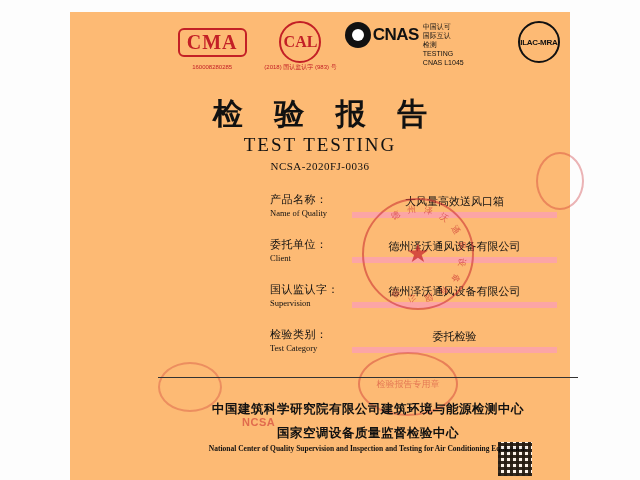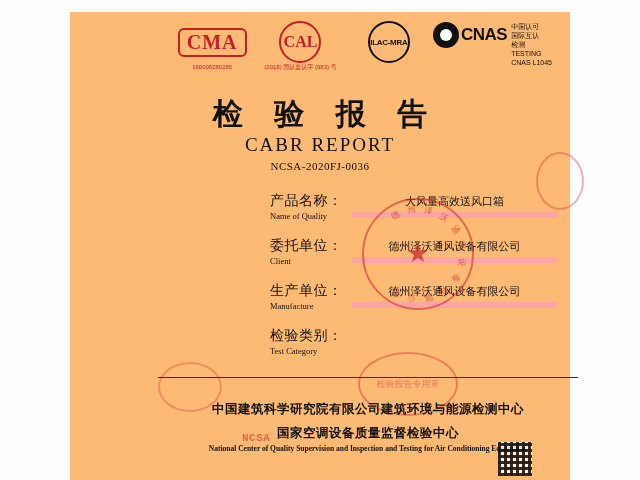--- a/index.html
+++ b/index.html
@@ -174,21 +174,21 @@
   .field-row {
     position: relative;
     height: 45px;
   }
   .field-label {
     position: absolute;
     left: 0; top: 0;
     width: 80px;
   }
   .lab-cn {
-    font-size: 14px;
+    font-size: 11px;
     letter-spacing: 0.5px;
     color: #111;
     white-space: nowrap;
   }
   .lab-en {
     font-size: 8.5px;
     color: #111;
     white-space: nowrap;
     margin-top: 1px;
   }
@@ -311,26 +311,25 @@
     width: 60px;
     height: 46px;
     border: 2px solid rgba(200,40,45,0.3);
     border-radius: 50%;
   }
 
   .watermark-ncsa {
     position: absolute;
     left: 172px;
     top: 404px;
-    font-family: Liberation Mono, monospace;
+    font-family: Liberation Sans, sans-serif;
     font-size: 11px;
     font-weight: bold;
     color: rgba(200,40,45,0.55);
     letter-spacing: 0.5px;
-    margin-top: 16px;
   }
 
   
   .qr {
     position: absolute;
     left: 428px;
     top: 430px;
     width: 34px;
     height: 34px;
     background:
@@ -355,45 +354,45 @@
         <div class="mark-cap red">160008280285</div>
       </div>
 
       <div class="mark">
         <div class="mark-badge">
           <div class="cal-circle">CAL</div>
         </div>
         <div class="mark-cap red">(2018) 国认监认字 (983) 号</div>
       </div>
 
-      <div class="mark">
-        <div class="mark-badge">
-          <div class="ilac-circle">ILAC-MRA</div>
-        </div>
-        <div class="mark-cap blk"></div>
-      </div>
-
       <div class="mark" style="width:150px; display:flex; align-items:flex-start; gap:4px;">
         <div class="cnas-wrap">
           <div class="cnas-dot"></div>
           <div class="cnas-text">CNAS</div>
         </div>
         <div class="cnas-right">
           <div>中国认可</div>
           <div>国际互认</div>
           <div>检测</div>
           <div>TESTING</div>
           <div>CNAS L1045</div>
         </div>
       </div>
 
+      <div class="mark">
+        <div class="mark-badge">
+          <div class="ilac-circle">ILAC-MRA</div>
+        </div>
+        <div class="mark-cap blk"></div>
+      </div>
+
     </div>
 
     <div class="title-cn">检 验 报 告</div>
-    <div class="title-en">CABR REPORT</div>
+    <div class="title-en">TEST TESTING</div>
     <div class="report-no">NCSA-2020FJ-0036</div>
 
     <div class="fields">
 
       <div class="field-row">
         <div class="field-label">
           <div class="lab-cn">产品名称：</div>
           <div class="lab-en">Name of Quality</div>
         </div>
         <div class="field-value">大风量高效送风口箱</div>
@@ -402,31 +401,32 @@
       <div class="field-row">
         <div class="field-label">
           <div class="lab-cn">委托单位：</div>
           <div class="lab-en">Client</div>
         </div>
         <div class="field-value">德州泽沃通风设备有限公司</div>
       </div>
 
       <div class="field-row">
         <div class="field-label">
-          <div class="lab-cn">生产单位：</div>
-          <div class="lab-en">Manufacture</div>
+          <div class="lab-cn">国认监认字：</div>
+          <div class="lab-en">Supervision</div>
         </div>
         <div class="field-value">德州泽沃通风设备有限公司</div>
       </div>
 
       <div class="field-row">
         <div class="field-label">
           <div class="lab-cn">检验类别：</div>
           <div class="lab-en">Test Category</div>
         </div>
+        <div class="field-value">委托检验</div>
       </div>
 
     </div>
 
     <div class="seal seal-main">
       <div class="seal-ring-text" id="ringtext">
           <span style="transform: translate(-22px, -38.1051px) rotate(-30deg) translate(-50%, -50%);">德</span>
           <span style="transform: translate(-6.26185px, -43.5521px) rotate(-8.18182deg) translate(-50%, -50%);">州</span>
           <span style="transform: translate(10.3734px, -42.7597px) rotate(13.6364deg) translate(-50%, -50%);">泽</span>
           <span style="transform: translate(25.5225px, -35.8413px) rotate(35.4545deg) translate(-50%, -50%);">沃</span>

